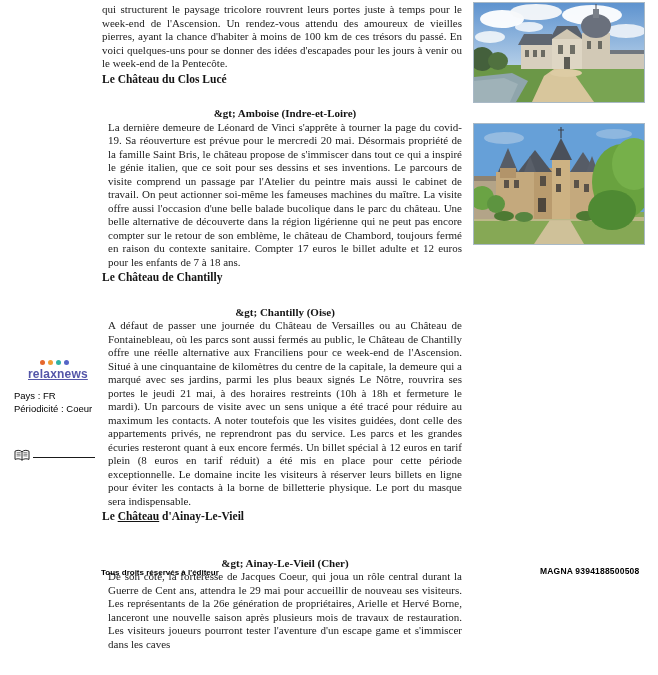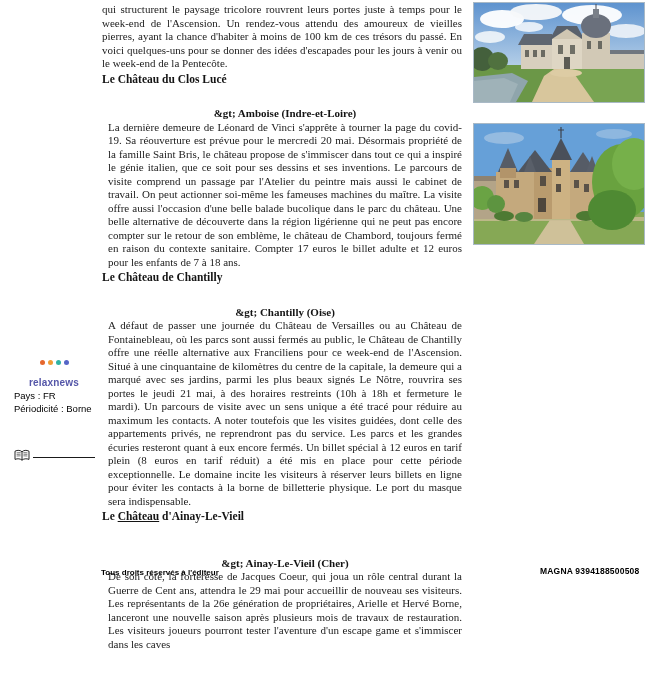--- a/index.html
+++ b/index.html
@@ -20,21 +20,21 @@
   .subheading { font-size:11px; line-height:13.5px; font-weight:bold;
                 margin:21px 0 0 6px; color:#141414;text-align:center; }
   .section .body-text { margin-left:6px; }
   #sections section:nth-child(3) .subheading { margin-top:33px; }
 
   
   .logo { position:absolute; left:28px; top:360px; width:52px; text-align:center; }
   .logo-dots { display:flex; justify-content:center; gap:3px; height:6px; }
   .logo-dots i { width:5px; height:5px; border-radius:50%; display:block; }
   .logo-text { font-family:"Liberation Sans", sans-serif; font-weight:bold;
-               font-size:10px; letter-spacing:.2px; margin-top:11px; }
+               font-size:12px; letter-spacing:.2px; margin-top:1px;text-decoration:underline; }
 
   .pub-meta { position:absolute; left:14px; top:389px;
               font-family:"Liberation Sans", sans-serif; font-weight:normal;
               font-size:9.5px; line-height:13px; color:#000; }
 
   .press-row { position:absolute; left:14px; top:448px; display:flex;
                align-items:center; gap:3px; }
   .press-row .rule { width:62px; height:1px; background:#1a1a1a; }
 
   
@@ -61,21 +61,21 @@
         <i style="background: rgb(229, 103, 46);"></i>
         <i style="background: rgb(240, 157, 54);"></i>
         <i style="background: rgb(47, 179, 164);"></i>
         <i style="background: rgb(85, 102, 199);"></i>
       </div>
     <div class="logo-text" style="color: rgb(84, 86, 168);">relaxnews</div>
   </div>
 
   <div class="pub-meta">
     <div>Pays : FR</div>
-    <div>Périodicité : Borne</div>
+    <div>Périodicité : Coeur</div>
   </div>
 
   <div class="press-row">
     <span>
       <svg width="16" height="13" viewBox="0 0 16 13">
         <path d="M1,2.2 C3.5,0.8 6.5,1.2 8,2.8 C9.5,1.2 12.5,0.8 15,2.2 L15,10.4 C12.5,9.3 9.5,9.7 8,11.2 C6.5,9.7 3.5,9.3 1,10.4 Z" fill="#ffffff" stroke="#111111" stroke-width="0.9"></path>
         <line x1="8" y1="2.8" x2="8" y2="11.2" stroke="#111111" stroke-width="0.9"></line>
         <line x1="2.6" y1="3.8" x2="6.6" y2="3.6" stroke="#111111" stroke-width="0.55"></line>
         <line x1="2.6" y1="5.4" x2="6.6" y2="5.2" stroke="#111111" stroke-width="0.55"></line>
         <line x1="2.6" y1="7.0" x2="6.6" y2="6.8" stroke="#111111" stroke-width="0.55"></line>

